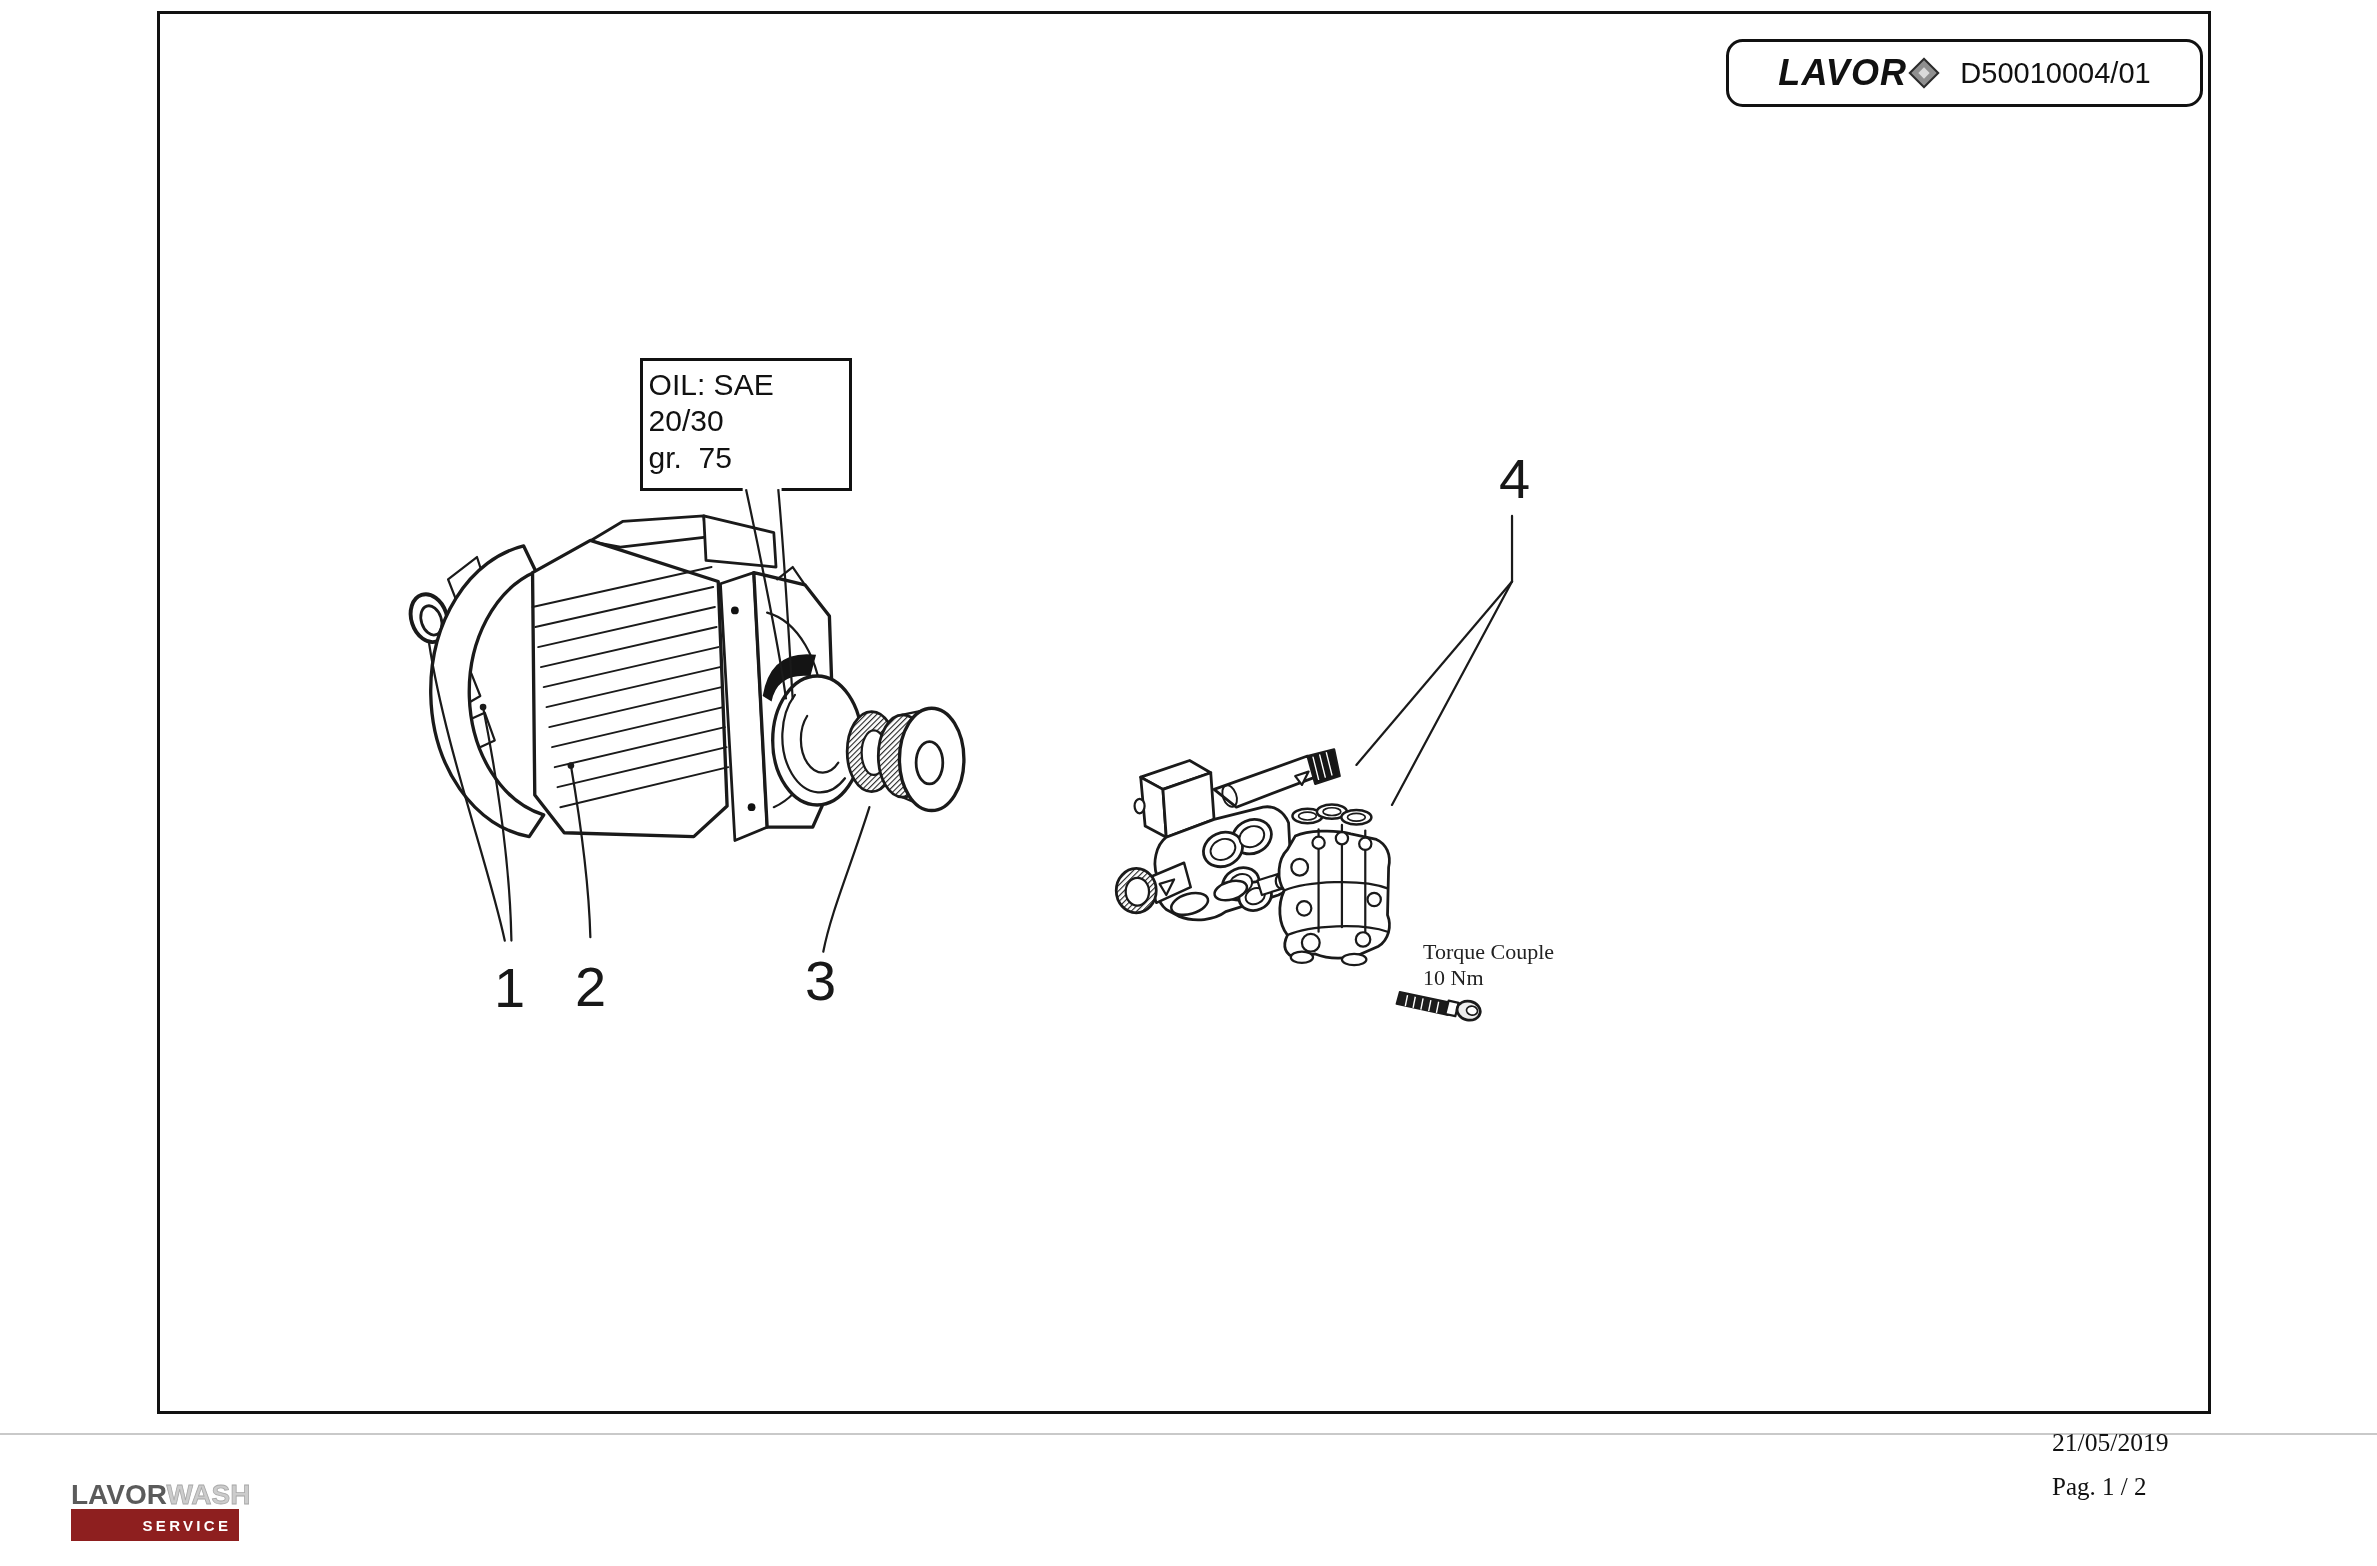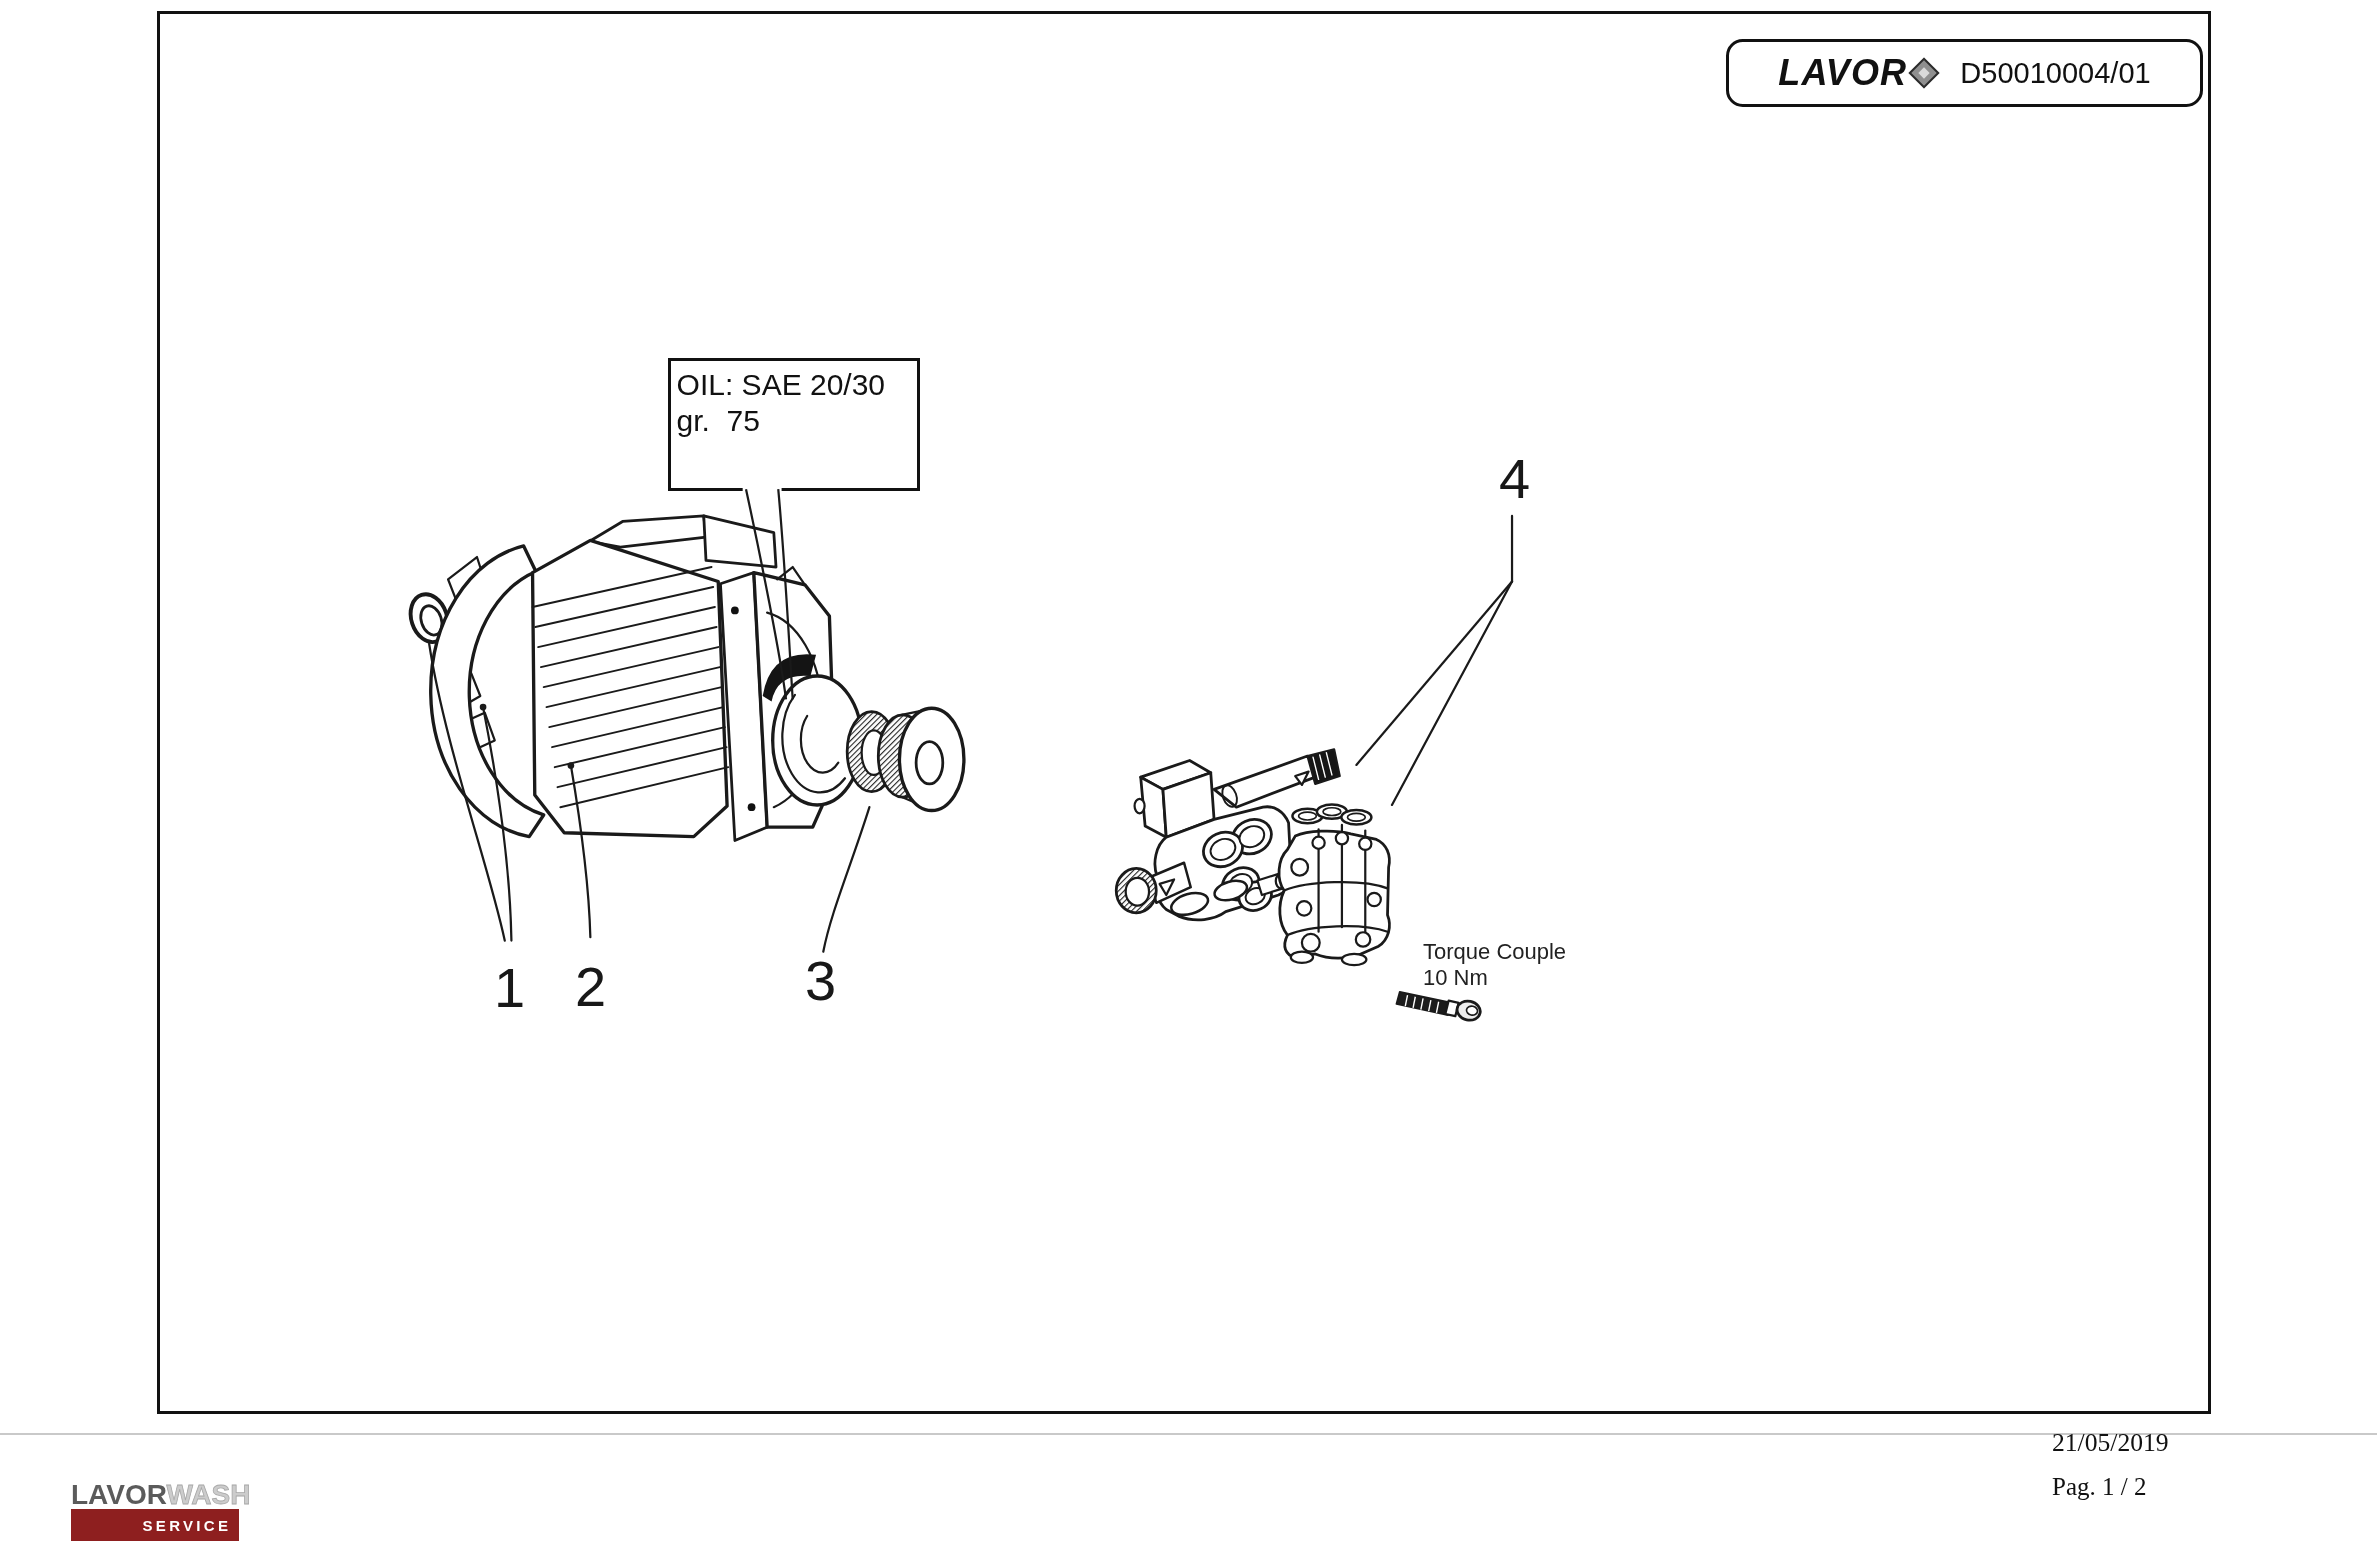--- a/index.html
+++ b/index.html
@@ -28,37 +28,37 @@
     transform:rotate(45deg);margin-left:5.6px;position:relative;box-sizing:border-box;
   }
   .lavor-diamond::after{
     content:"";position:absolute;left:5px;top:5px;width:7.8px;height:7.8px;background:#d9d9d9;
   }
   .doc-number{
     font-family:"Liberation Sans",sans-serif;font-size:29px;color:#111;font-weight:400;
   }
   
   .oil-box{
-    position:absolute;left:668px;top:358px;width:252px;height:133px;
+    position:absolute;left:640px;top:358px;width:212px;height:133px;
     border:3.3px solid #111;background:#fff;box-sizing:border-box;
     padding:5.6px 4.4px 0 5.6px;
   }
   .oil-line{font-family:"Liberation Sans",sans-serif;font-size:30px;color:#111;line-height:1.22;}
   .pre{white-space:pre;}
   .callout{
     position:absolute;width:39px;text-align:center;
     font-family:"Liberation Sans",sans-serif;font-size:56px;line-height:1;color:#181818;
   }
   .callout-1{left:490px;top:960px;}
   .callout-2{left:571px;top:959px;}
   .callout-3{left:801px;top:953px;}
   .callout-4{left:1495px;top:451px;}
   .torque-label{
     position:absolute;left:1423px;top:939px;
-    font-family:Liberation Sans, sans-serif;font-size:22px;line-height:1.2;color:#222;
+    font-family:Liberation Serif, serif;font-size:22px;line-height:1.2;color:#222;
   }
   svg.drawing{position:absolute;left:0;top:0;pointer-events:none;}
   
   .footer-sep{position:absolute;left:0;top:1433px;width:2377px;height:1.7px;background:#c9c9c9;}
   .brand-logo{position:absolute;left:71px;top:1481px;width:151px;text-align:right;}
   .brand-wordmark{font-weight:700;font-size:28px;line-height:1;letter-spacing:0;}
   .brand-part1{color:#5b5b5b;}
   .brand-part2{color:#cccccc;-webkit-text-stroke:0.8px #a8a8a8;}
   .service-bar{
     margin-top:0px;width:168px;height:32px;background:#8e1f1f;

